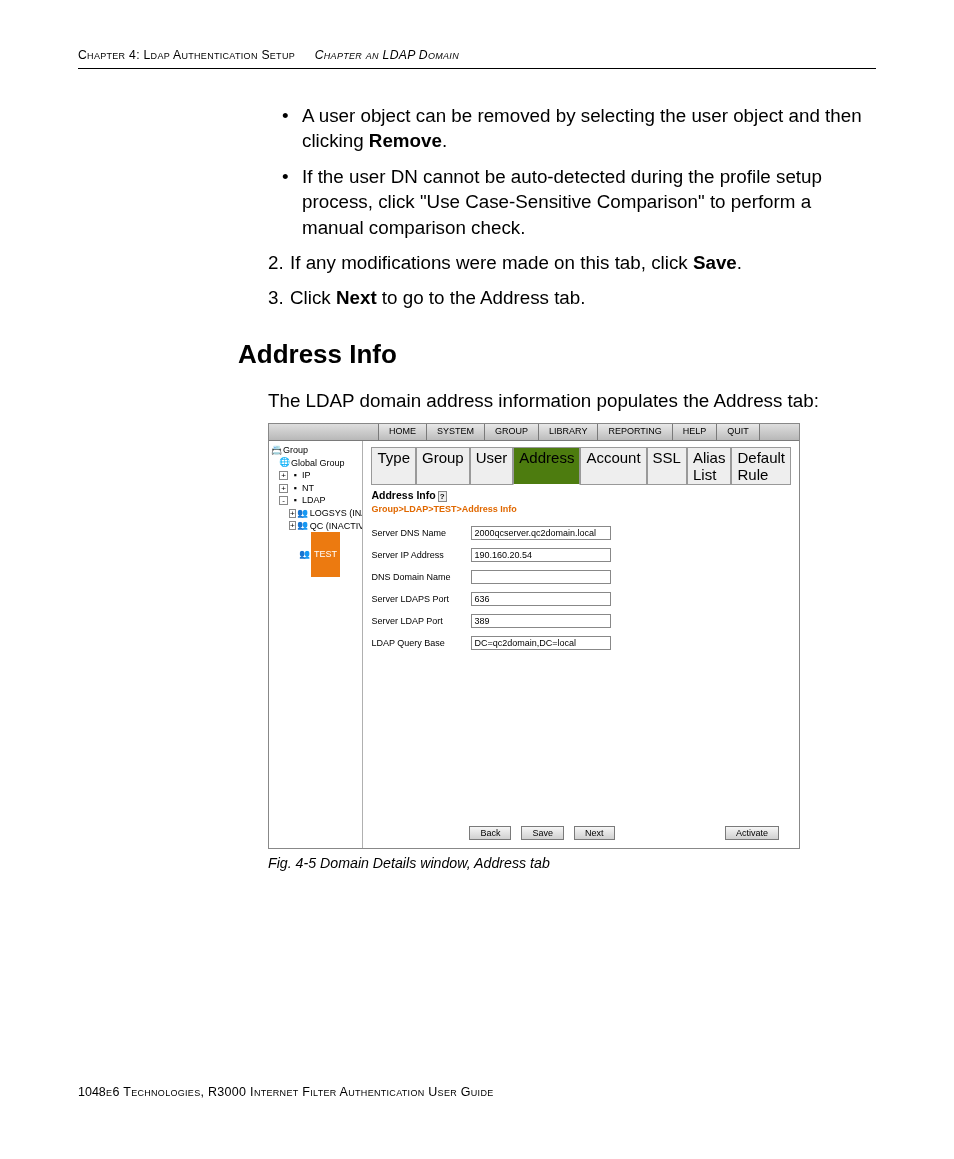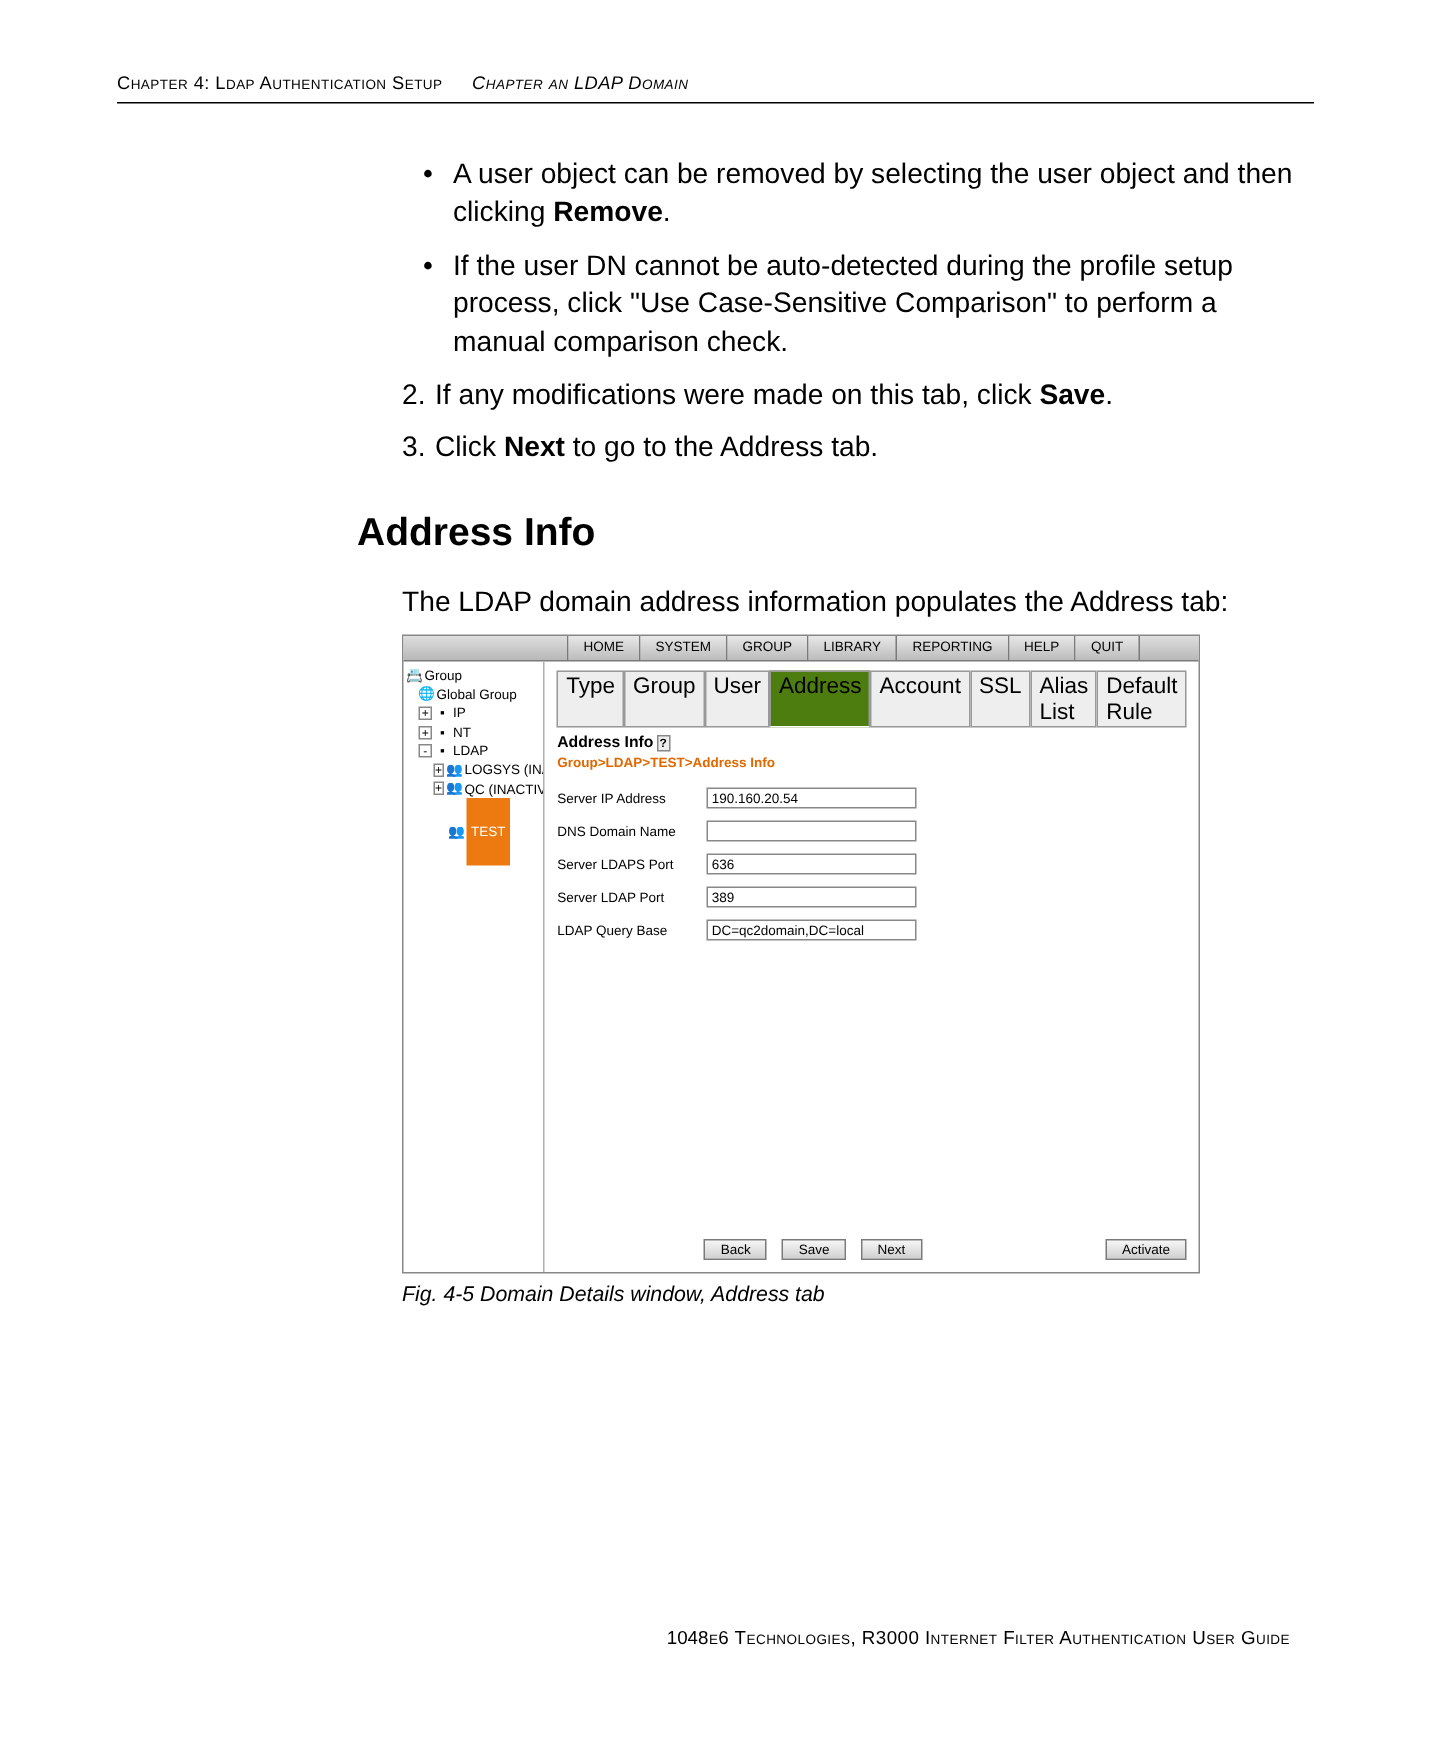--- a/index.html
+++ b/index.html
@@ -31,21 +31,21 @@
     font-size: 26px; font-weight: bold;
     margin-top: 28px; margin-bottom: 18px;
     margin-left: 160px;
   }
   .fig-caption {
     font-style: italic; font-size: 14.2px;
     margin-top: 6px; margin-left: 190px;
   }
   .footer {
     position: absolute; bottom: 60px; left: 78px; right: 94px;
-    display: flex; justify-content: flex-end;
+    display: flex; justify-content: flex-start;
     font-size: 12.5px;
   }
   .footer .right { font-variant: small-caps; letter-spacing: 0.3px; }
 
   
   .screenshot {
     margin-left: 190px;
     width: 532px; height: 426px;
     border: 1px solid #888;
     background: #fff;
@@ -110,21 +110,21 @@
   .breadcrumb { color:#e06800; font-size:9px; font-weight:bold; margin-bottom:12px; }
   .form-row { display:flex; align-items:center; margin-bottom:8px; }
   .form-row label { width: 100px; font-size:9px; }
   .form-row input {
     width: 140px; height: 14px;
     border:1px solid #888;
     font-size:9px; padding:0 2px;
     background:#fff;
   }
   .button-row {
-    position:absolute; bottom:8px; left:8px; right:8px;
+    position:absolute; bottom:8px; left:8px; right:20px;
     display:flex; justify-content:flex-start; gap:6px;
   }
   .button-row .center-group { margin-left:98px; display:flex; gap:10px; }
   .button-row .spacer-grow { flex:1; }
   .btn {
     font-size:9px;
     padding: 1px 10px;
     background: linear-gradient(#f6f6f6,#d0d0d0);
     border:1px solid #7a7a7a;
     cursor:pointer;
@@ -226,20 +226,24 @@
         <div class="tab">Alias List</div>
         <div class="tab">Default Rule</div>
       </div>
 
       <div class="panel-title">
         <span>Address Info</span><span class="help">?</span>
       </div>
       <div class="breadcrumb">Group&gt;LDAP&gt;TEST&gt;Address Info</div>
 
       <div class="form-row">
+        <label>Server DNS Name</label>
+        <input value="2000qcserver.qc2domain.local" style="">
+      </div>
+      <div class="form-row">
         <label>Server IP Address</label>
         <input value="190.160.20.54" style="">
       </div>
       <div class="form-row">
         <label>DNS Domain Name</label>
         <input value="" style="">
       </div>
       <div class="form-row">
         <label>Server LDAPS Port</label>
         <input value="636" style="">

